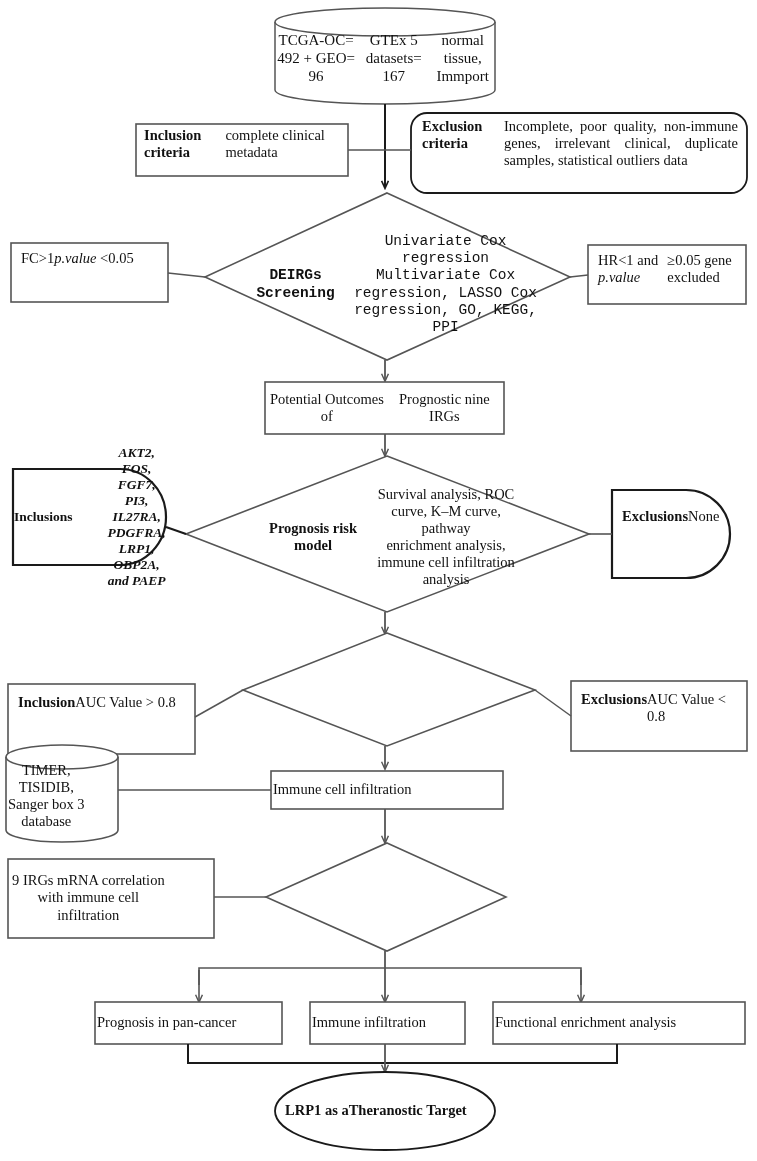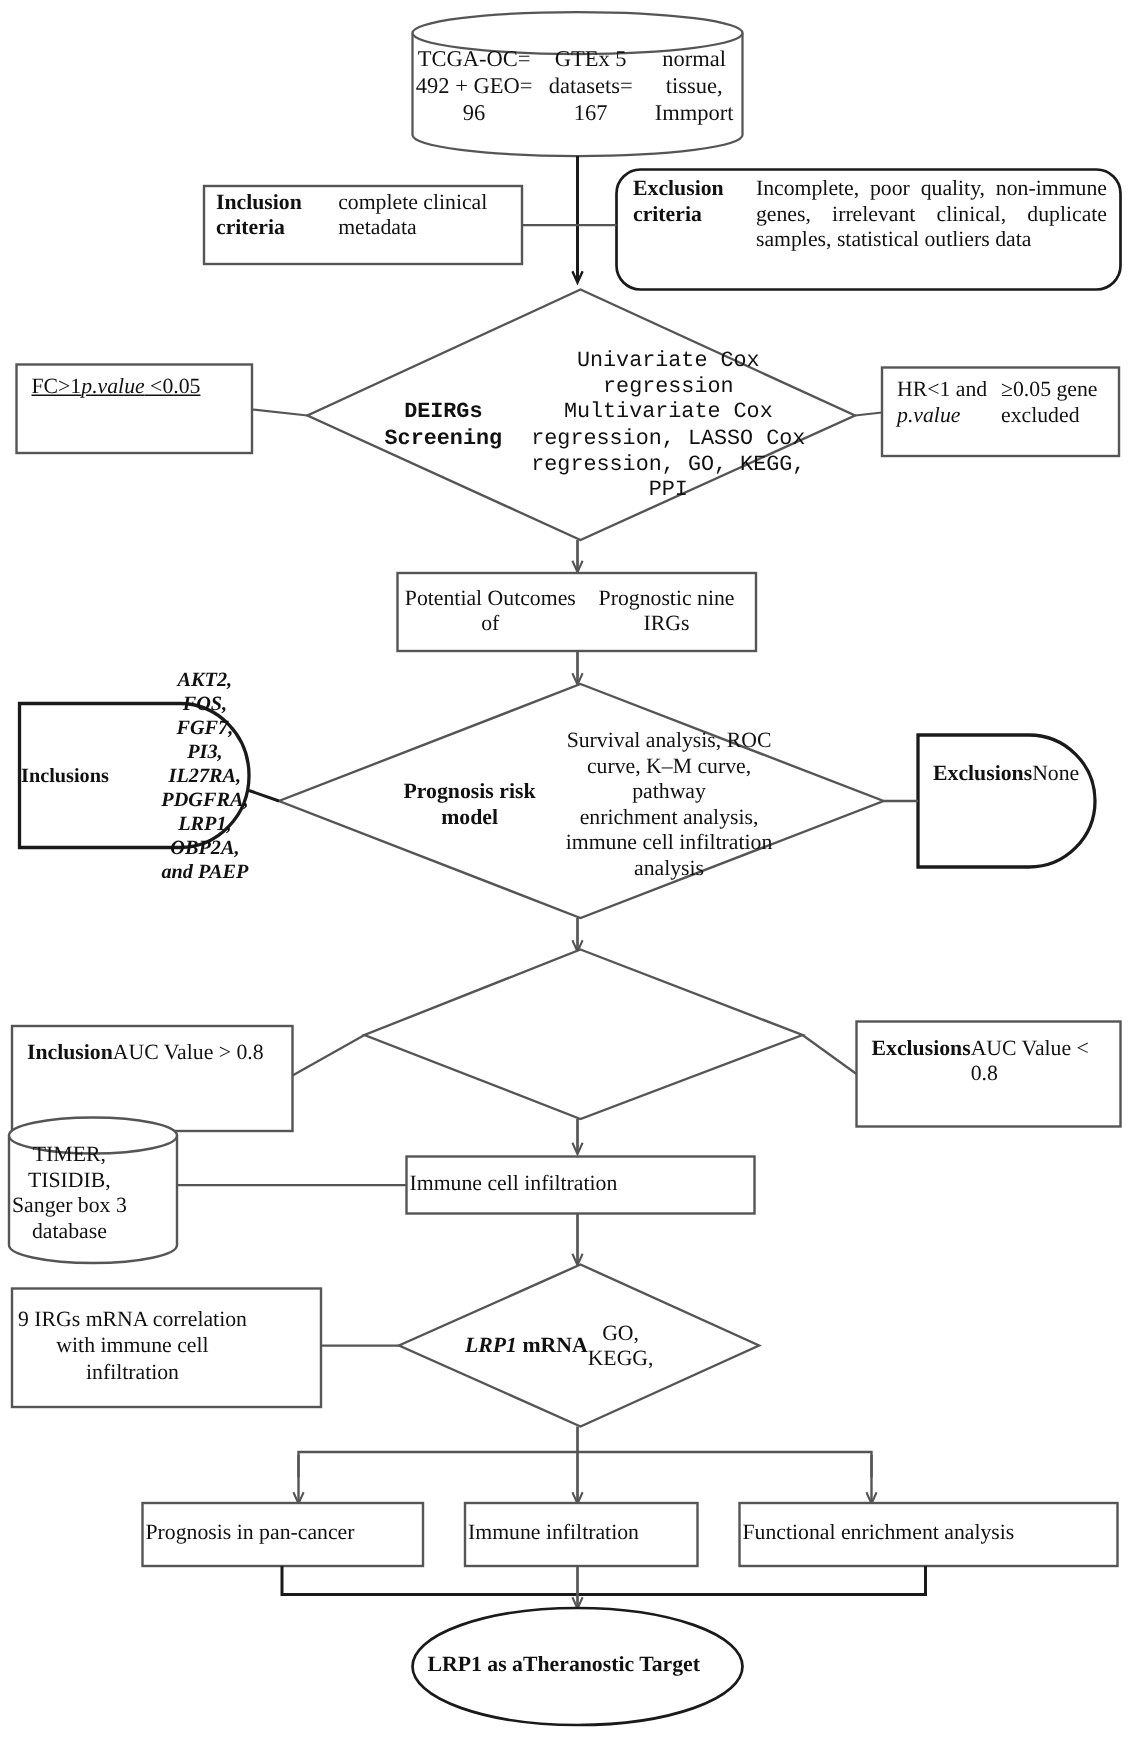--- a/index.html
+++ b/index.html
@@ -171,21 +171,21 @@
 
   <div class="node-text fs14" style="left:237px; top:222px; width:300px; height:125px;font-family:Liberation Mono, monospace;">
     <div class="t-title">DEIRGs Screening</div>
     <div>Univariate Cox regression
 Multivariate Cox
 regression, LASSO Cox
 regression, GO, KEGG,
 PPI</div>
   </div>
 
-  <div class="node-text left-align fs14" style="left:21px; top:250px; width:145px; height:46px;text-decoration:underline;">
+  <div class="node-text left-align fs14" style="left:21px; top:250px; width:145px; height:46px;">
     <div>FC&gt;1</div>
     <div><span class="t-italic">p.value</span><span> &lt;0.05</span></div>
   </div>
 
   <div class="node-text left-align fs14" style="left:598px; top:252px; width:148px; height:46px;">
     <div><span>HR&lt;1 and </span><span class="t-italic">p.value</span></div>
     <div>≥0.05 gene excluded</div>
   </div>
 
   <div class="node-text fs14" style="left:267px; top:385px; width:235px; height:46px;">
@@ -236,25 +236,20 @@
   <div class="node-text fs14" style="left:273px; top:773px; width:228px; height:34px;">
     <div>Immune cell infiltration</div>
   </div>
 
   <div class="node-text fs14" style="left:12px; top:862px; width:198px; height:72px;">
     <div>9 IRGs mRNA correlation
 with immune cell
 infiltration</div>
   </div>
 
-  <div class="node-text fs14" style="left:310px; top:865px; width:152px; height:66px;">
-    <div><span class="t-bolditalic">LRP1</span><span class="t-title"> mRNA</span></div>
-    <div>GO,
-KEGG,</div>
-  </div>
 
   <div class="node-text fs14" style="left:97px; top:1004px; width:183px; height:38px;">
     <div>Prognosis in pan-cancer</div>
   </div>
   <div class="node-text fs14" style="left:312px; top:1004px; width:151px; height:38px;">
     <div>Immune infiltration</div>
   </div>
   <div class="node-text fs14" style="left:495px; top:1004px; width:248px; height:38px;">
     <div>Functional enrichment analysis</div>
   </div>

